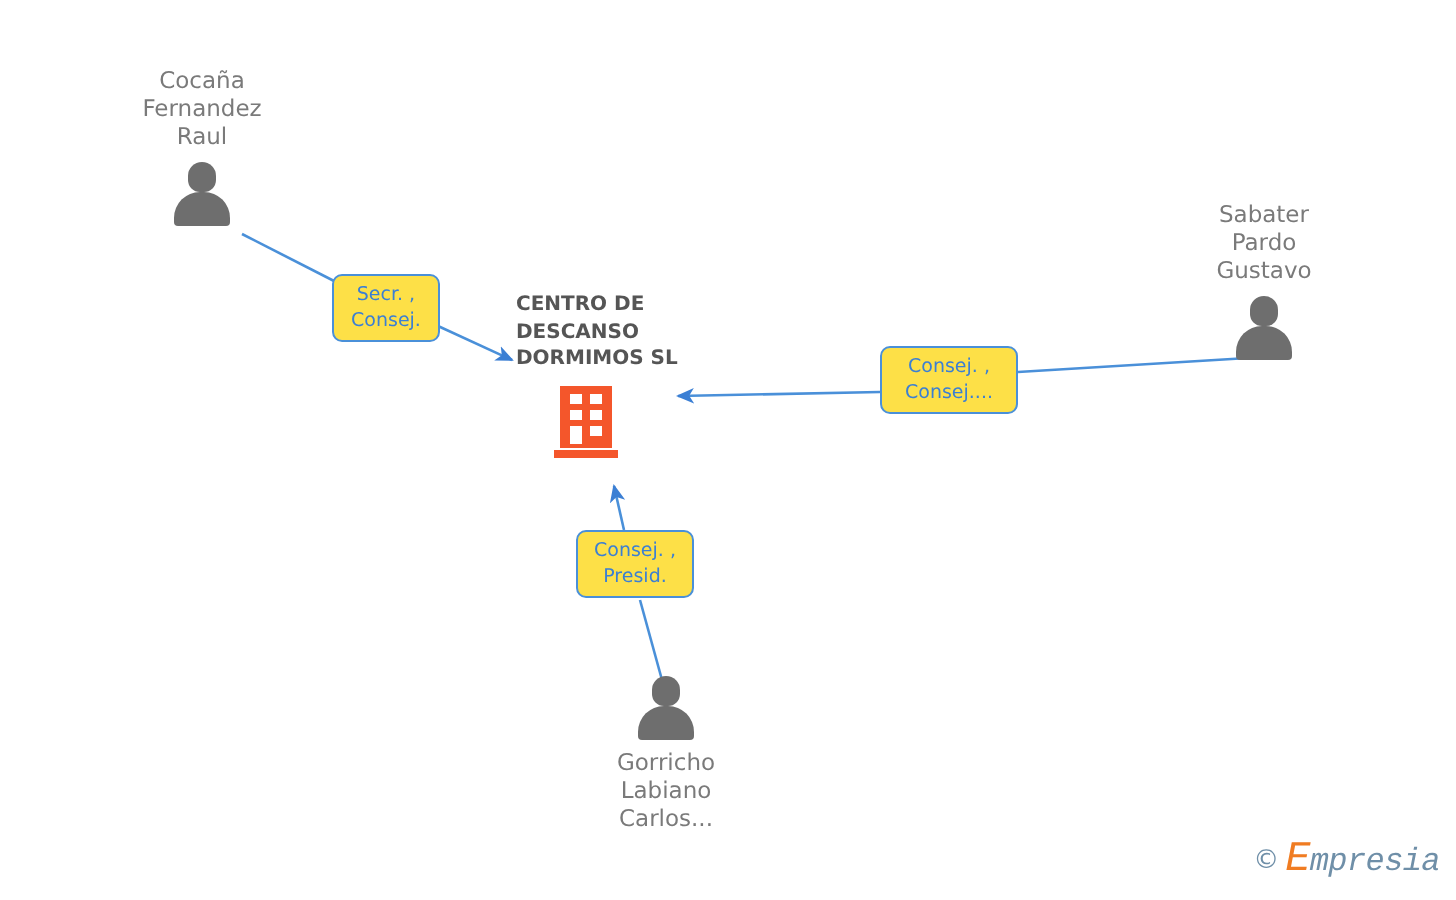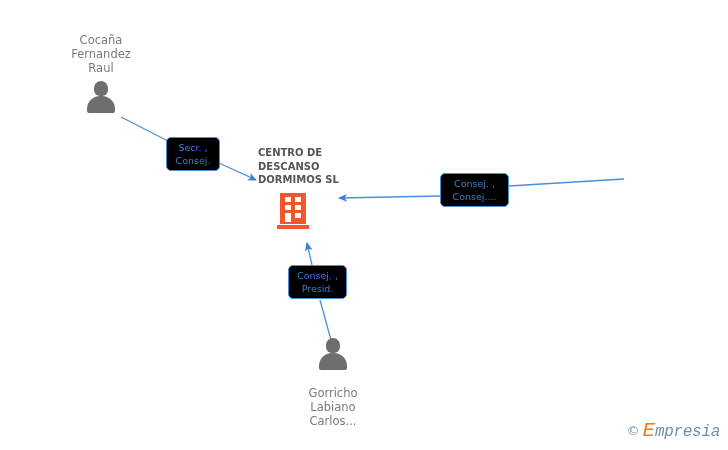--- a/index.html
+++ b/index.html
@@ -111,21 +111,21 @@
   .building .door {
     position: absolute;
     background: #ffffff;
     width: 6px;
     height: 9px;
   }
 
   
   .rel-label {
     position: absolute;
-    background: #000000;
+    background: #fde047;
     border: 1px solid #4a90d9;
     border-radius: 5px;
     color: #3b7fd4;
     font-size: 9.5px;
     line-height: 13px;
     text-align: center;
     padding: 3px 5px;
     white-space: pre-line;
     box-sizing: border-box;
   }
@@ -182,27 +182,36 @@
   <div class="person" style="left:41px; top:33px;">
     <div class="person-name">Cocaña
 Fernandez
 Raul</div>
     <div class="person-figure" style="margin-top:6px;">
       <div class="head"></div>
       <div class="body"></div>
     </div>
   </div>
 
+  <div class="person" style="left:572px; top:100px;">
+    <div class="person-name">Sabater
+Pardo
+Gustavo</div>
+    <div class="person-figure" style="margin-top:6px;">
+      <div class="head"></div>
+      <div class="body"></div>
+    </div>
+  </div>
 
   <div class="person" style="left:273px; top:338px;">
     <div class="person-figure">
       <div class="head"></div>
       <div class="body"></div>
     </div>
-    <div class="person-name" style="margin-top:16px;">Gorricho
+    <div class="person-name" style="margin-top:4px;">Gorricho
 Labiano
 Carlos...</div>
   </div>
 
   <div class="company" style="left:258px; top:146px; width:90px;">
     <div class="company-name">CENTRO DE
 DESCANSO
 DORMIMOS SL</div>
     <div class="building">
       <div class="tower"></div>

